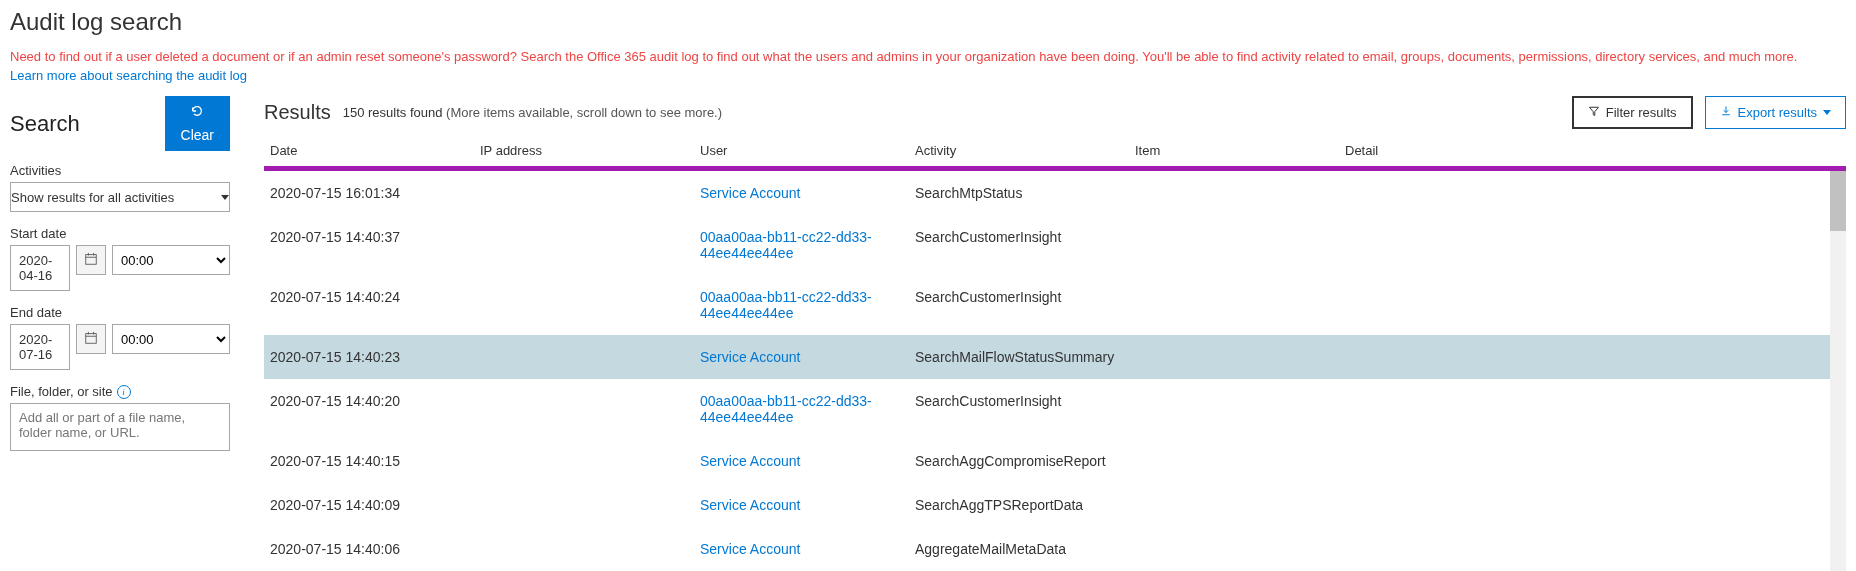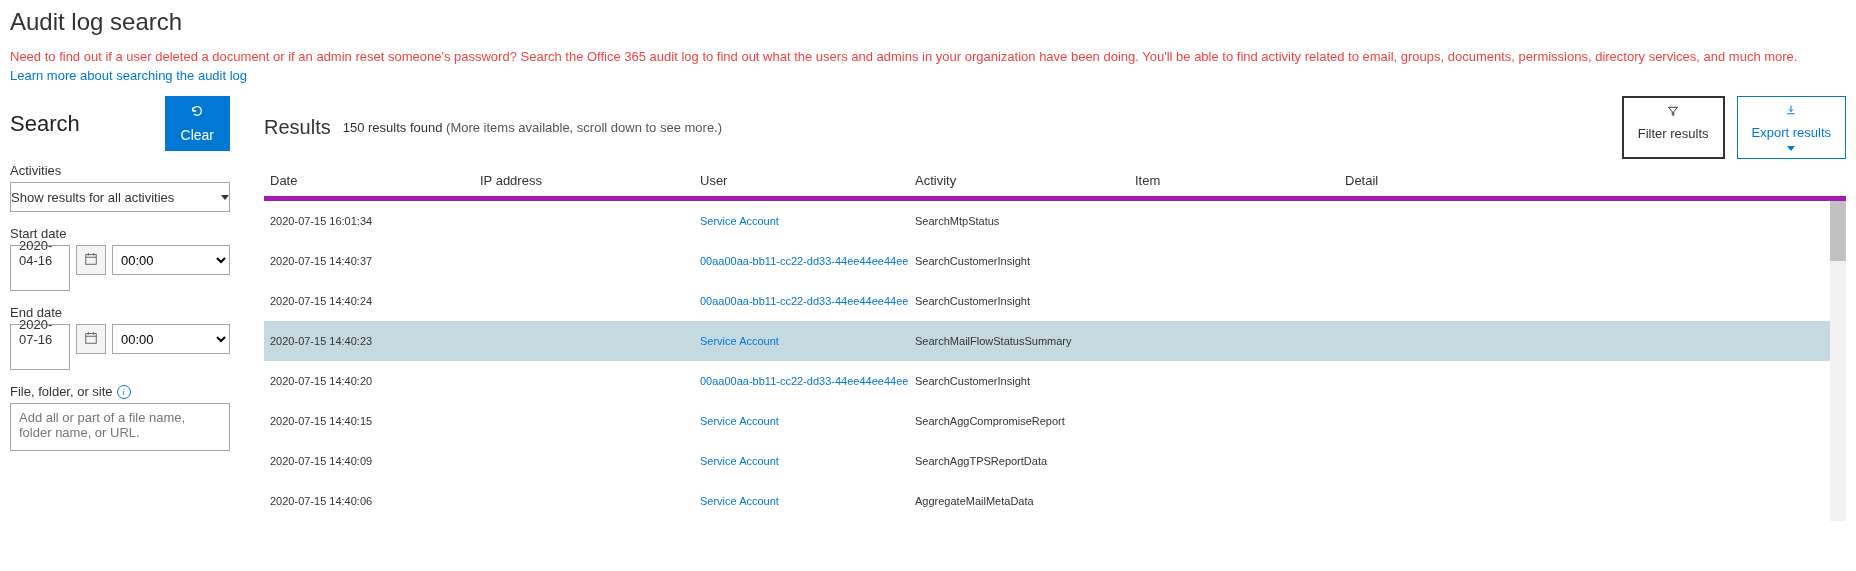--- a/index.html
+++ b/index.html
@@ -100,21 +100,21 @@
     }
     .field-textarea::placeholder { color: #767676; }
     .date-row { display: flex; gap: 6px; }
     .date-input {
       flex: 1;
       border: 1px solid #a6a6a6;
       padding: 22px 8px;
       font-size: 13px;
       height: 30px;
       display: flex;
-      align-items: flex-end;
+      align-items: center;
     }
     .cal-btn {
       width: 30px;
       height: 30px;
       border: 1px solid #a6a6a6;
       background: #f4f4f4;
       display: flex;
       align-items: center;
       justify-content: center;
       cursor: pointer;
@@ -175,21 +175,20 @@
     .action-btn {
       border: 1px solid #0078d4;
       background: #fff;
       color: #0078d4;
       padding: 7px 14px;
       font-size: 13px;
       cursor: pointer;
       display: flex;
       align-items: center;
       gap: 6px;
-      flex-direction: column;
     }
     .action-btn.filter-btn {
       border: 2px solid #333;
       color: #333;
     }
     .results-table {
       width: 100%;
       position: relative;
     }
     .table-header, .table-row {
@@ -207,21 +206,21 @@
     .col-user { width: 215px; }
     .col-activity { width: 220px; }
     .col-item { width: 210px; }
     .col-detail { flex: 1; }
     .table-body {
       position: relative;
     }
     .table-row {
       padding-top: 14px;
       padding-bottom: 14px;
-      font-size: 11px;
+      font-size: 14px;
       color: #333;
       cursor: pointer;
     }
     .table-row.selected { background: #c5d9e0; }
     .user-link { color: #0078d4; text-decoration: none; }
     .scrollbar-track {
       position: absolute;
       right: 0;
       top: 0;
       width: 16px;

